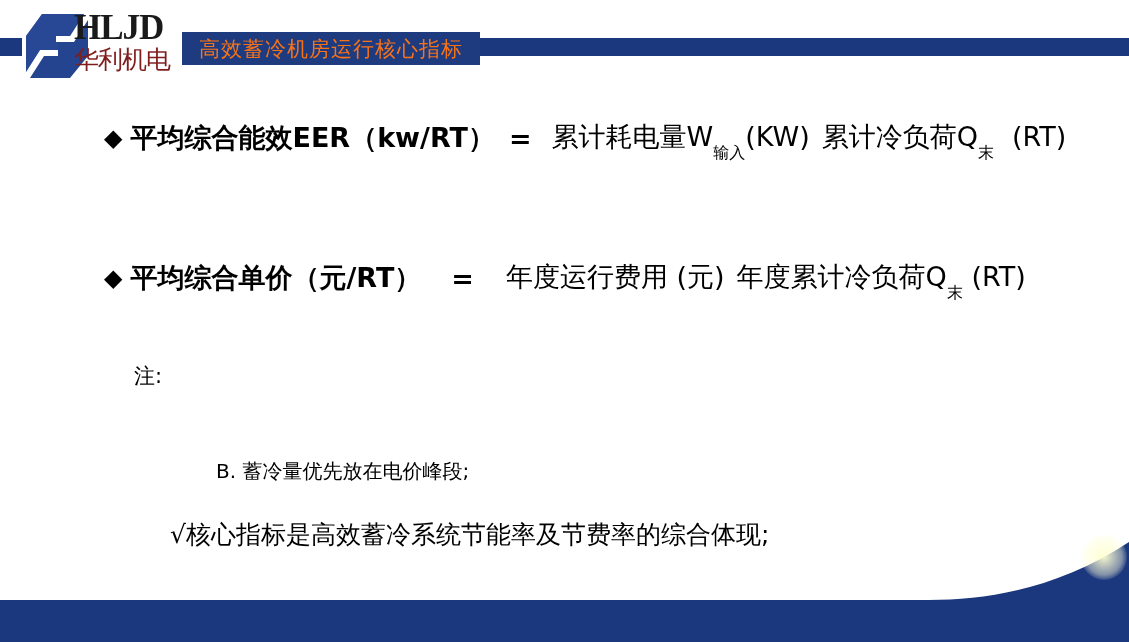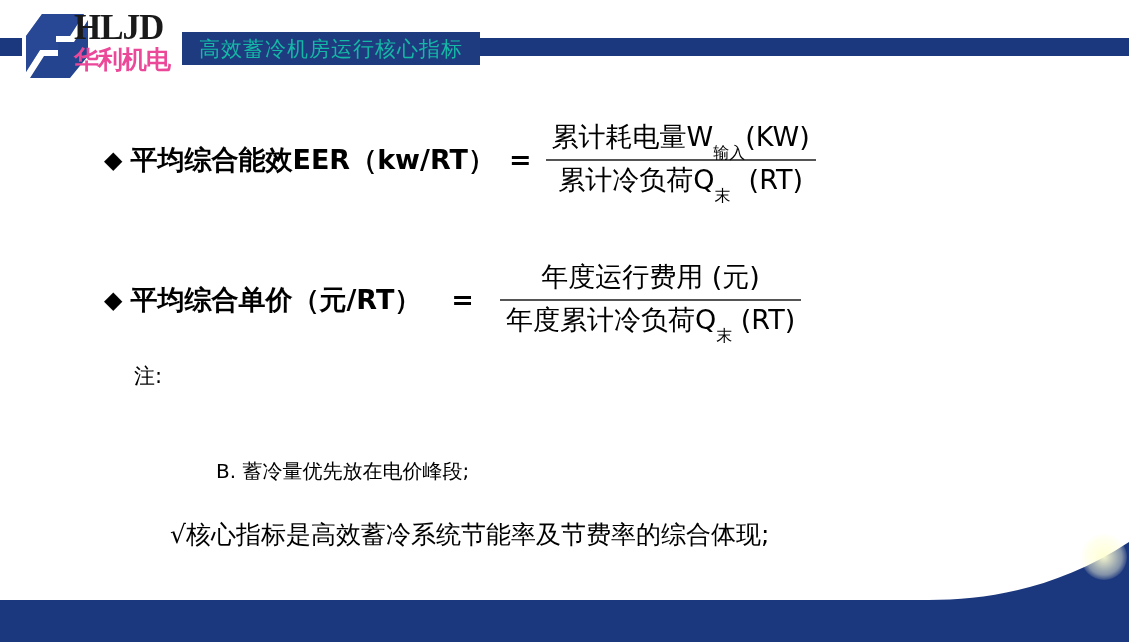--- a/index.html
+++ b/index.html
@@ -48,21 +48,21 @@
     left: 182px;
     top: 32px;
     width: 298px;
     height: 33px;
     background: #1f3b80;
     display: flex;
     align-items: center;
     justify-content: center;
   }
   .title-banner-text {
-    color: #14b8a6;
+    color: #f97316;
     font-size: 21px;
     letter-spacing: 1px;
     font-family: "DejaVu Sans", "Liberation Sans", sans-serif;
     white-space: nowrap;
   }
 
   
   .logo-wrap {
     position: absolute;
     left: 16px;
@@ -88,23 +88,23 @@
     font-family: Liberation Serif, serif;
     font-weight: bold;
     font-size: 35px;
     color: #1a1a1a;
     letter-spacing: -1px;
     line-height: 36px;
     margin: 0;
   }
   .logo-cn {
     font-family: "DejaVu Sans", "Liberation Sans", sans-serif;
-    font-weight: bold;
+    font-weight: normal;
     font-size: 25px;
-    color: #ec4899;
+    color: #7f1d1d;
     letter-spacing: -1px;
     line-height: 28px;
     margin: 0;
   }
 
   
   .formula-row {
     position: absolute;
     display: flex;
     align-items: center;
@@ -131,21 +131,21 @@
     font-family: "DejaVu Sans", "Liberation Sans", sans-serif;
     font-weight: bold;
     font-size: 27px;
     color: #000000;
     margin: 0 14px;
   }
   #formula-2 .equals { margin: 0 26px 0 30px; }
 
   .fraction {
     display: inline-flex;
-    flex-direction: column;
+    flex-direction: row;
     align-items: center;
     text-align: left;
   }
   .frac-num, .frac-den {
     font-family: "DejaVu Sans", "Liberation Sans", sans-serif;
     font-size: 27px;
     color: #000000;
     white-space: nowrap;
     padding: 1px 6px;
     line-height: 1.35;

